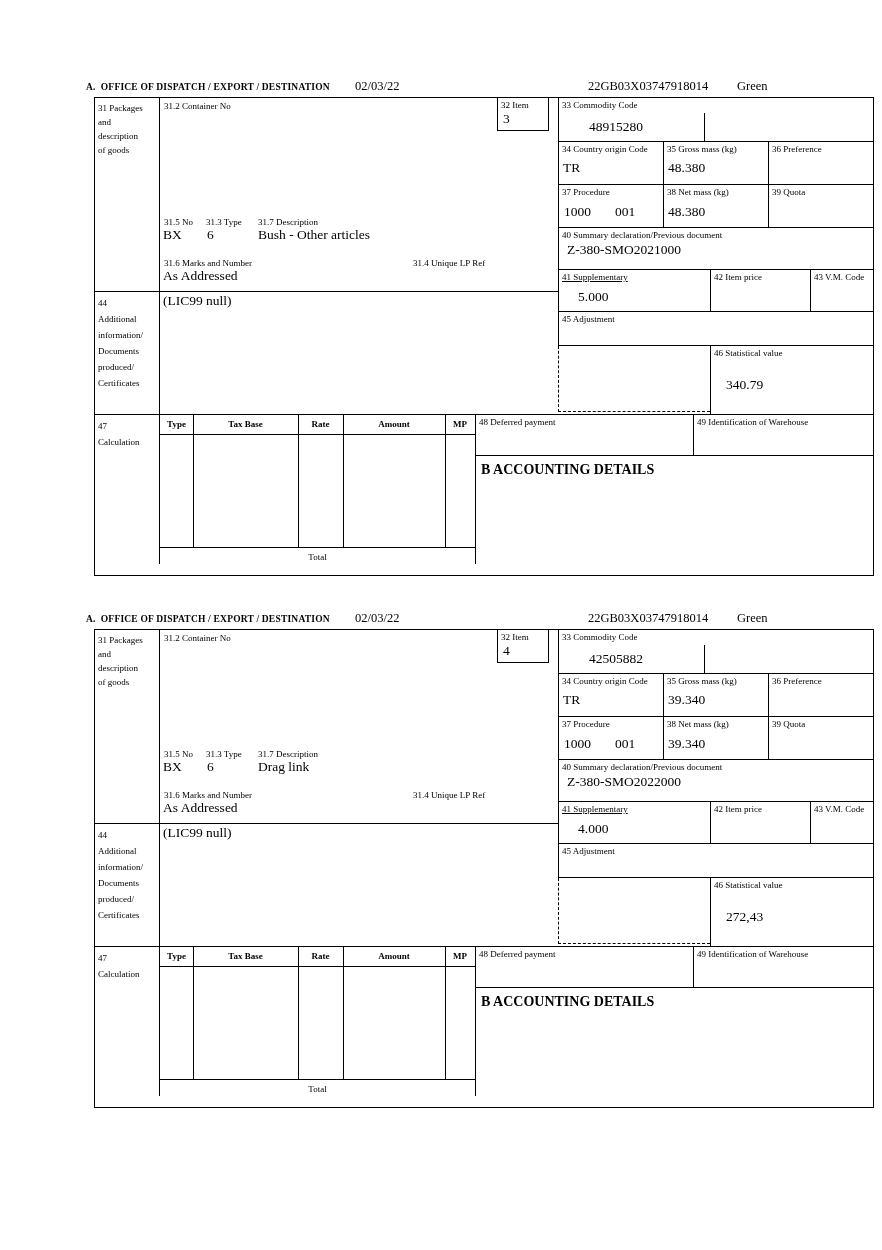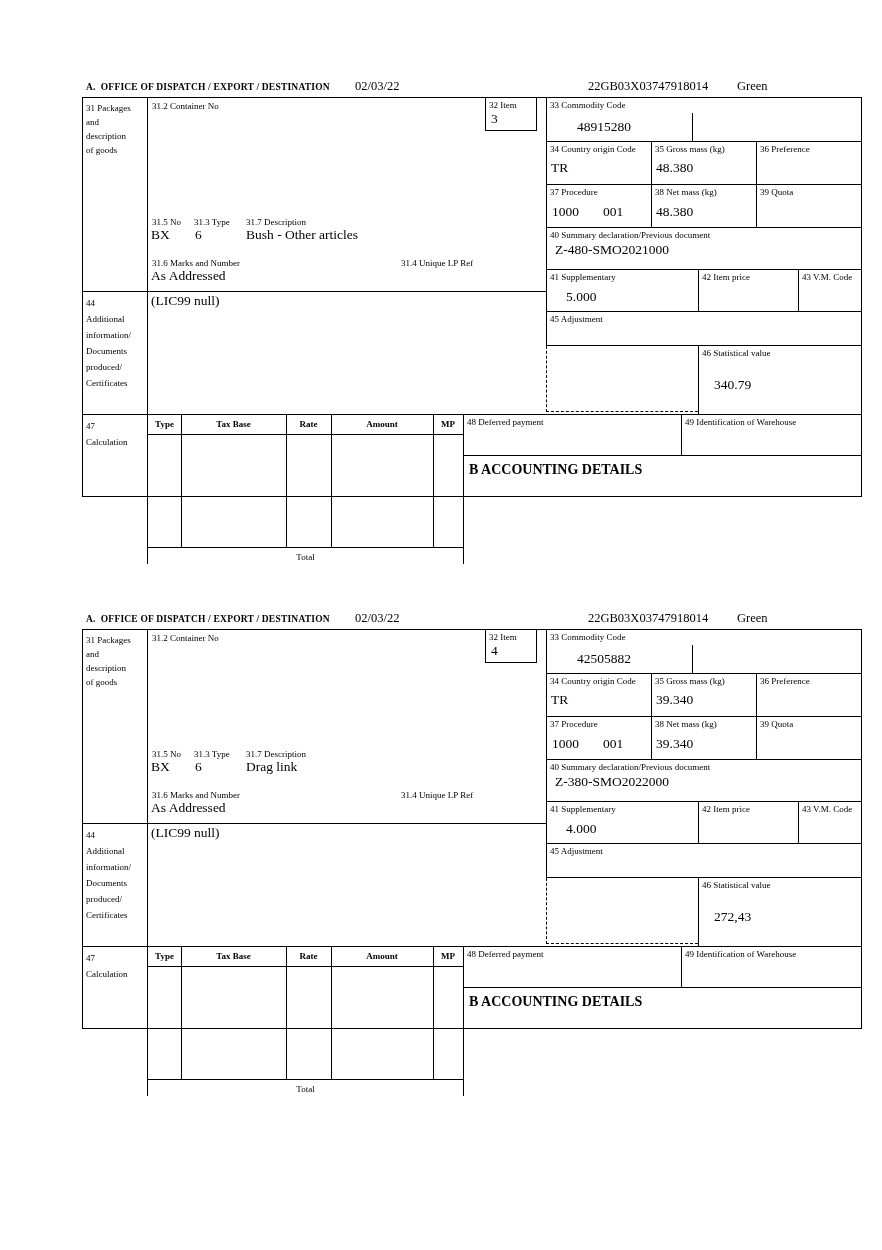--- a/index.html
+++ b/index.html
@@ -9,21 +9,21 @@
 
   .section { position:absolute; left:82px; width:780px; height:488px; }
   .s0 { top:78px; } .s1 { top:610px; }
 
   .sec-header { position:absolute; left:0; top:0; width:780px; height:19px; }
   .office { position:absolute; left:4px; top:4px; font-weight:bold; font-size:9.5px; white-space:pre; letter-spacing:.2px; }
   .hdate  { position:absolute; left:273px; top:1px; font-size:12.5px; }
   .href   { position:absolute; left:506px; top:1px; font-size:12.5px; }
   .hstat  { position:absolute; left:655px; top:1px; font-size:12.5px; }
 
-  .form { position:absolute; left:0; top:19px; width:780px; height:400px; border:1px solid #000; }
+  .form { position:absolute; left:12px; top:19px; width:780px; height:479px; border:1px solid #000; }
 
   .bx  { position:absolute; }
   .lab { font-size:9px; line-height:11px; padding:2px 2px 0 3px; white-space:nowrap; }
   .pre { white-space:pre-line; }
   .lab31 { line-height:14px; padding-top:3px; }
   .lab44 { line-height:16px; padding-top:3px; }
   .lab47 { line-height:16px; padding-top:3px; }
   .labB  { font-size:14px; font-weight:bold; padding:6px 0 0 5px; white-space:nowrap; }
   .alab { position:absolute; font-size:9px; white-space:nowrap; }
   .val  { position:absolute; font-size:13.5px; white-space:nowrap; }
@@ -37,21 +37,21 @@
 
   .rb  { border-left:1px solid #000; border-bottom:1px solid #000; }
   .b33 { left:463px; top:0;     width:315px; height:44px; }
   .b34 { left:463px; top:44px;  width:105px; height:43px; }
   .b35 { left:568px; top:44px;  width:105px; height:43px; }
   .b36 { left:673px; top:44px;  width:105px; height:43px; }
   .b37 { left:463px; top:87px;  width:105px; height:43px; }
   .b38 { left:568px; top:87px;  width:105px; height:43px; }
   .b39 { left:673px; top:87px;  width:105px; height:43px; }
   .b40 { left:463px; top:130px; width:315px; height:42px; }
-  .b41 { left:463px; top:172px; width:152px; height:42px; }
+  .b41 { left:463px; top:172px; width:152px; height:42px;text-decoration:underline; }
   .b42 { left:615px; top:172px; width:100px; height:42px; }
   .b43 { left:715px; top:172px; width:63px;  height:42px; }
   .b45 { left:463px; top:214px; width:315px; height:34px; }
   .dash46 { left:463px; top:248px; width:152px; height:66px;
             border-left:1px dashed #000; border-bottom:1px dashed #000; }
   .b46 { left:615px; top:248px; width:163px; height:68px; border-left:1px solid #000; }
   .tick { position:absolute; left:145px; top:15px; width:1px; height:28px; background:#000; }
 
   .b48 { left:380px; top:316px; width:218px; height:42px;
          border-left:1px solid #000; border-top:1px solid #000; border-bottom:1px solid #000; }
@@ -134,21 +134,21 @@
 
     <span class="alab" style="left:69px;top:119px">31.5 No</span>
     <span class="alab" style="left:111px;top:119px">31.3 Type</span>
     <span class="alab" style="left:163px;top:119px">31.7 Description</span>
     <span class="val" style="left:68px;top:129px">BX</span>
     <span class="val" style="left:112px;top:129px">6</span>
     <span class="val" style="left:163px;top:129px">Bush - Other articles</span>
 
     <div class="bx rb b40">
       <div class="lab">40 Summary declaration/Previous document</div>
-      <span class="val" style="left:8px;top:14px">Z-480-SMO2021000</span>
+      <span class="val" style="left:8px;top:14px">Z-380-SMO2021000</span>
     </div>
 
     <span class="alab" style="left:69px;top:160px">31.6 Marks and Number</span>
     <span class="alab" style="left:318px;top:160px">31.4 Unique LP Ref</span>
     <span class="val" style="left:68px;top:170px">As Addressed</span>
 
     <div class="bx rb b41">
       <div class="lab">41 Supplementary</div>
       <span class="val" style="left:19px;top:19px">5.000</span>
     </div>

